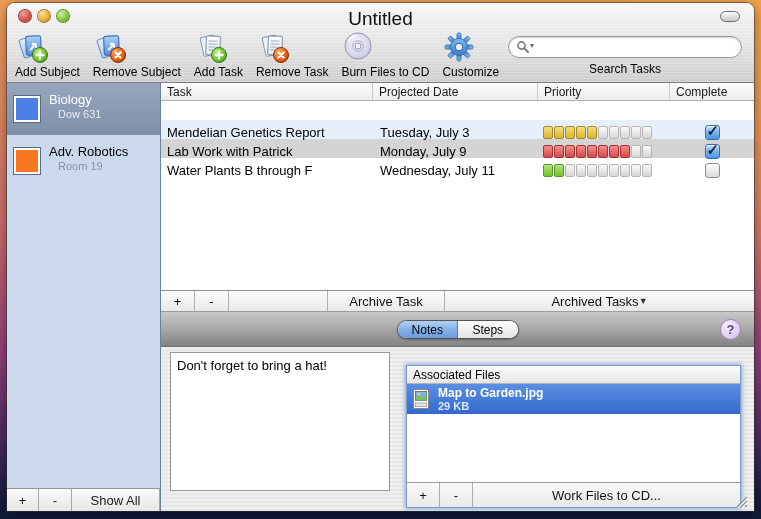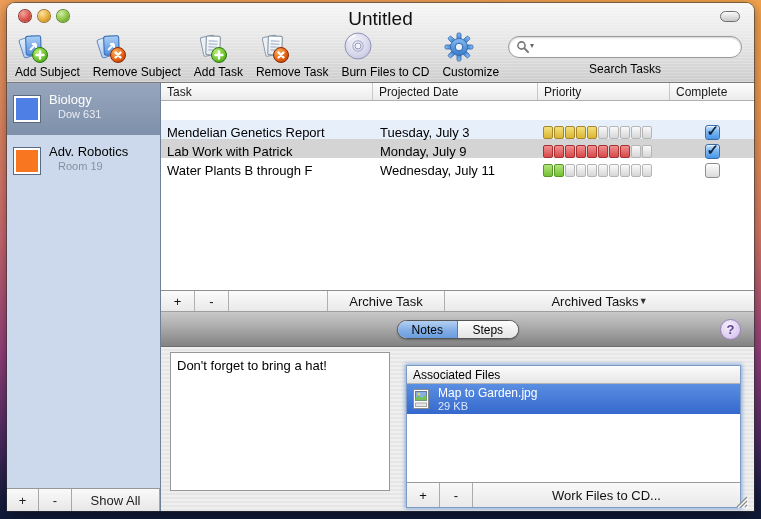--- a/index.html
+++ b/index.html
@@ -160,21 +160,21 @@
   }
   .files {
     position:absolute; left:245px; top:18px; width:335px; height:143px;
     border:1px solid #7d9cc4; background:#fff; display:flex; flex-direction:column;
     box-shadow:0 0 4px 1px rgba(115,155,215,.85);
   }
   .files-head {
     height:18px; background:linear-gradient(180deg,#fcfcfc,#e6e6e6);
     border-bottom:1px solid #b3b3b3; font-size:12px; color:#000; padding:2px 0 0 6px;
   }
-  .files-list { flex:1; position:relative; overflow:hidden; }
+  .files-list { flex:1; position:relative; overflow:hidden;font-weight:bold; }
   .file-row {
     height:30px; display:flex; align-items:center;
     background:linear-gradient(180deg,#5a8fe2,#3568cd);
   }
   .file-icon { width:16px; height:20px; margin:0 9px 0 6px; flex:none; }
   .file-name { font-size:12px; color:#fff; line-height:14px; }
   .file-size { font-size:11px; color:#dbe7fb; line-height:12px; }
   .files-foot {
     height:25px; border-top:1px solid #9b9b9b; display:flex;
     background:linear-gradient(180deg,#f9f9f9,#e9e9e9); font-size:13px; color:#111;

